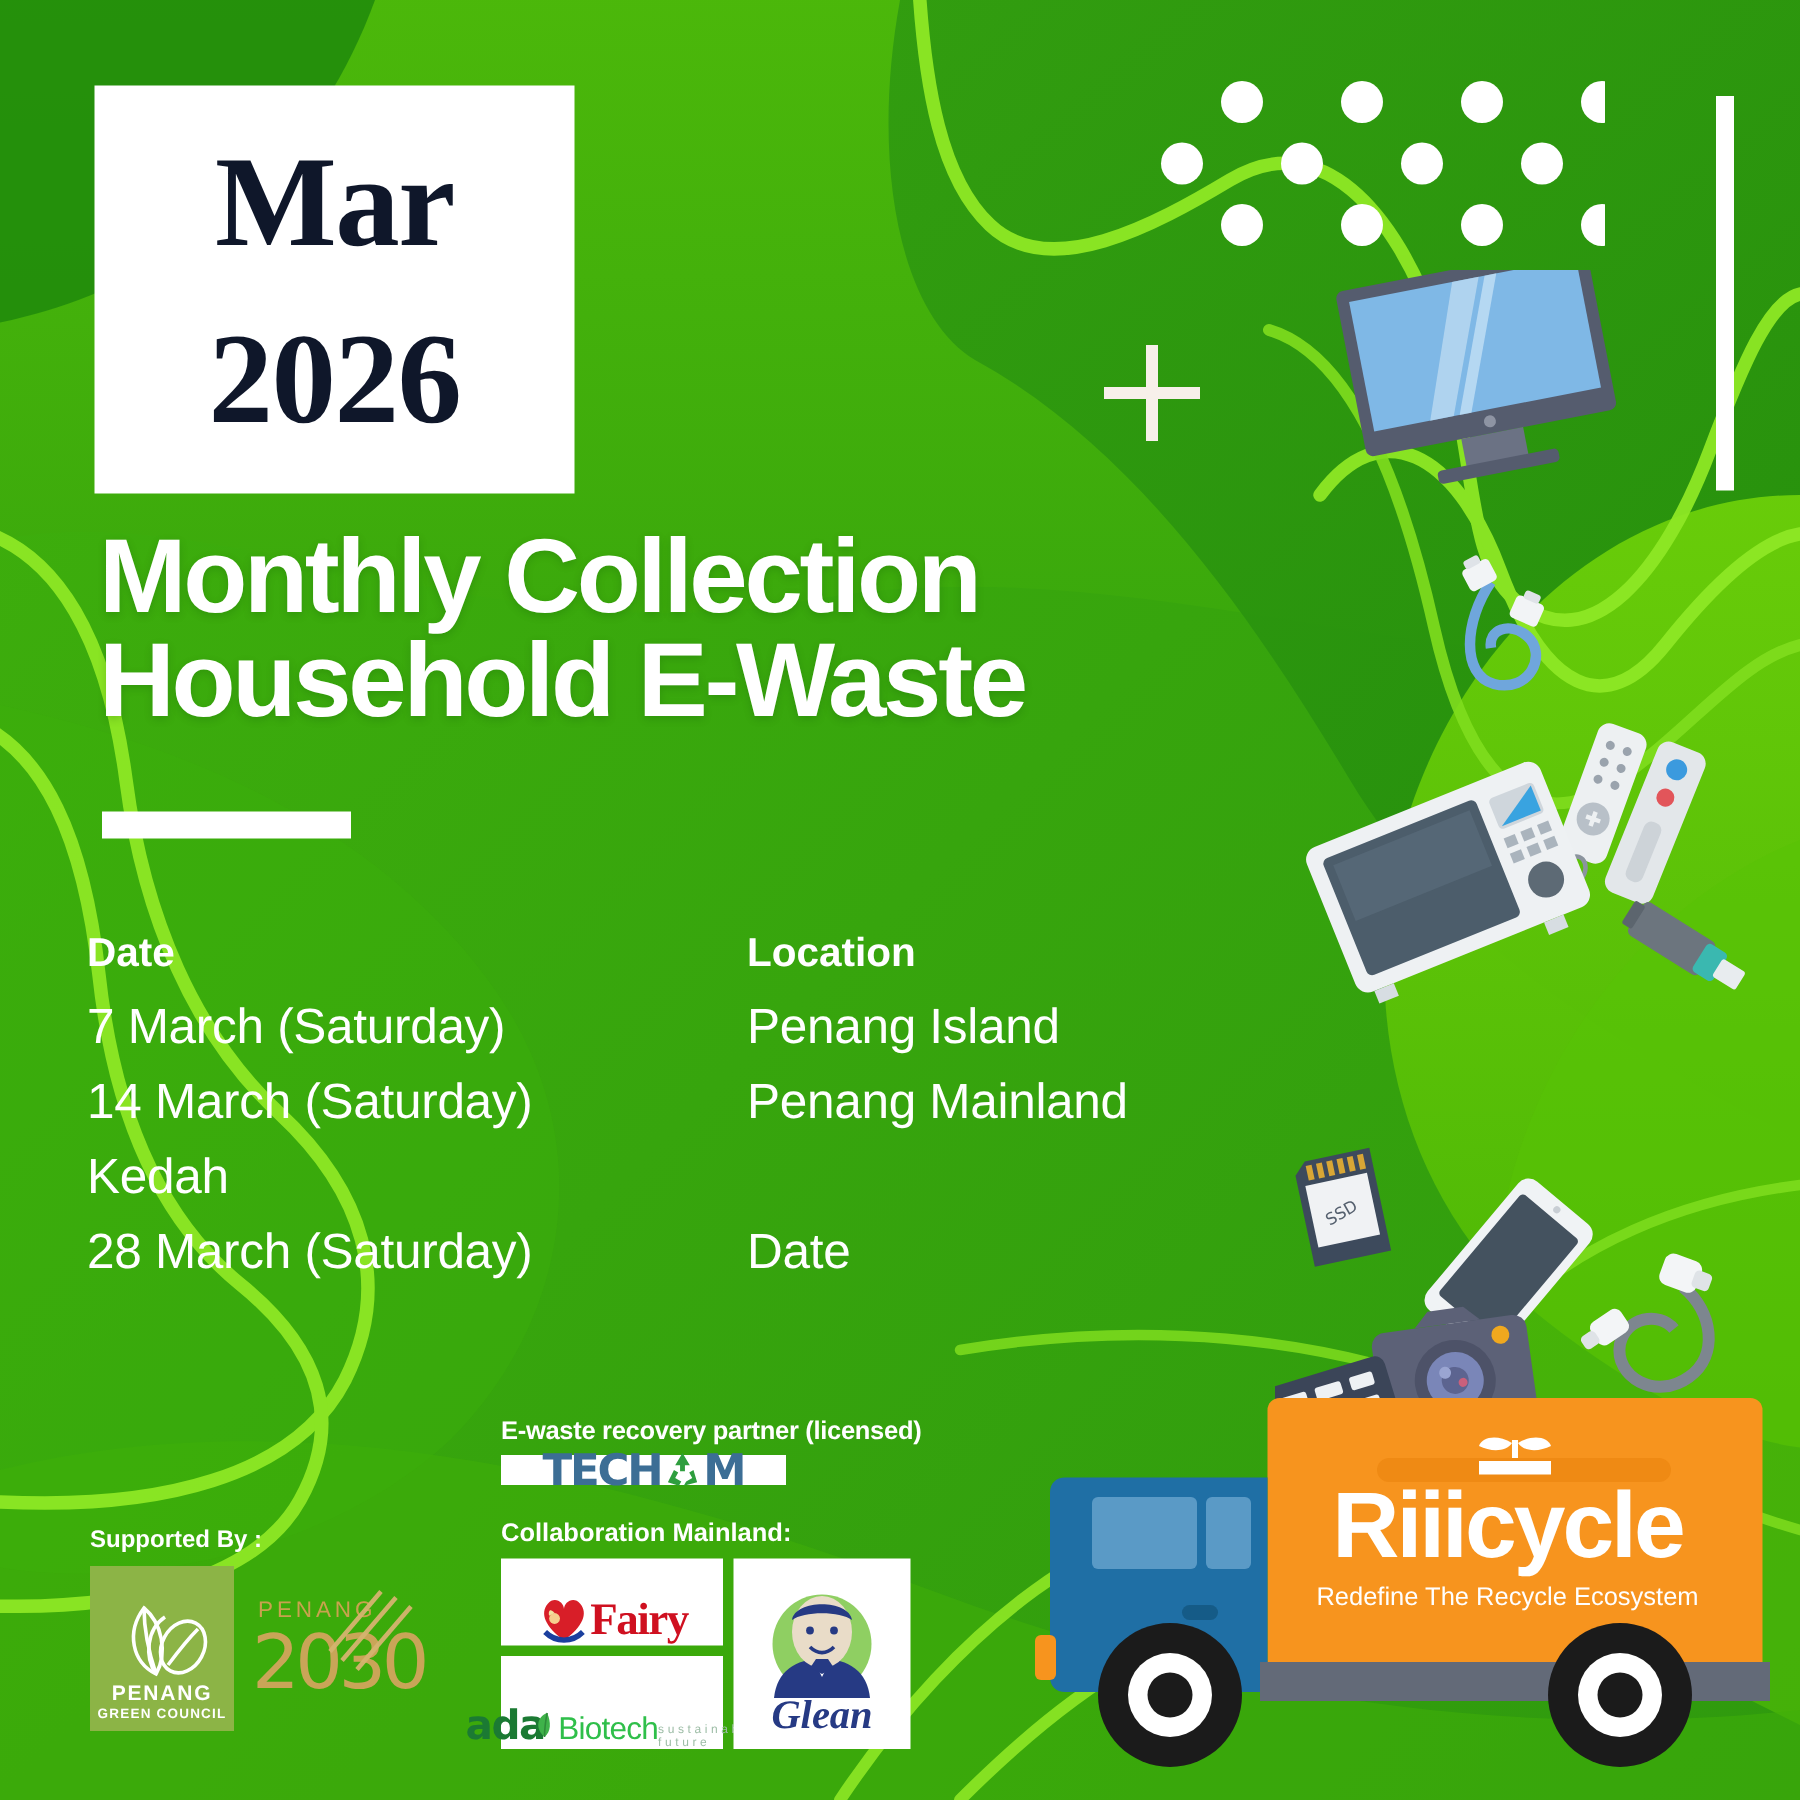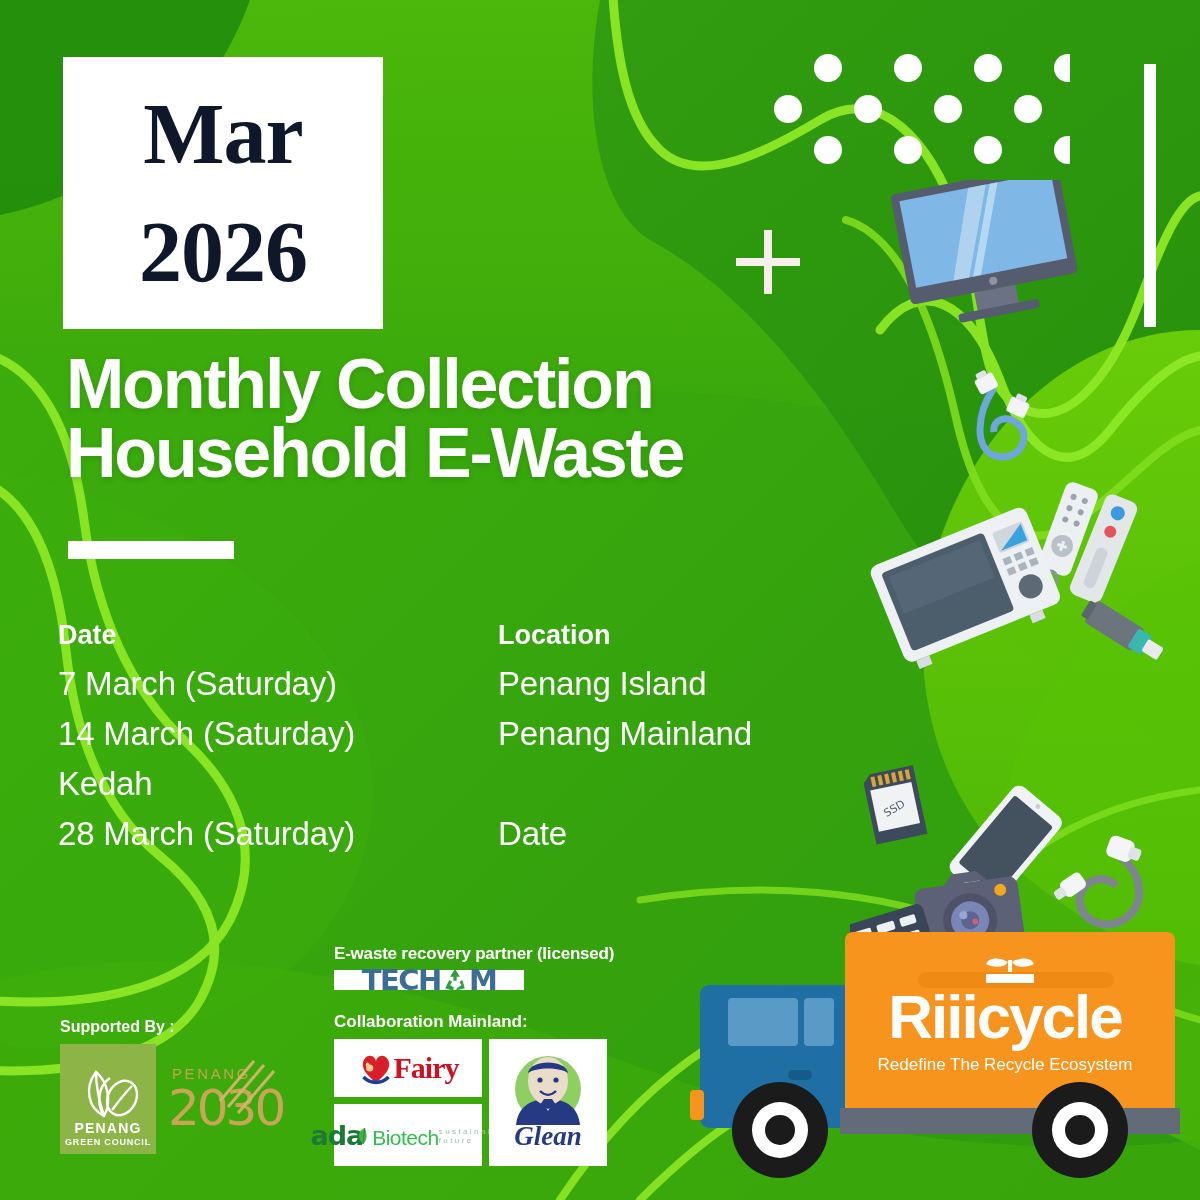--- a/index.html
+++ b/index.html
@@ -77,21 +77,21 @@
   .p2030 .p-num {
     position:absolute; left:2px; top:28px; color:#c9a558;
     font-size:50px; font-weight:normal; letter-spacing:-3px;
     font-family:"DejaVu Sans", sans-serif;
   }
 
   .collab { position:absolute; left:334px; top:1012px; width:280px; }
   .col-cap { color:#fff; font-size:17px; font-weight:bold; margin-bottom:7px; }
   .col-grid { display:flex; gap:7px; }
   .col-left { display:flex; flex-direction:column; gap:7px; }
-  .logo-card { background:#fff; display:flex; align-items:center; justify-content:center; }
+  .logo-card { background:#fff; display:flex; align-items:flex-end; justify-content:center; }
   .card-fairy { width:148px; height:58px; }
   .card-ada   { width:148px; height:62px; gap:0; }
   .card-glean { width:118px; height:127px; }
 
   .fairy-txt {
     color:#cf1020; font-weight:bold; font-size:30px;
     font-family:"Liberation Serif", serif; letter-spacing:-1px;
   }
   .ada-row { display:flex; align-items:baseline; }
   .ada-a { color:#1b7a33; font-size:27px; font-weight:bold; letter-spacing:-1px;

